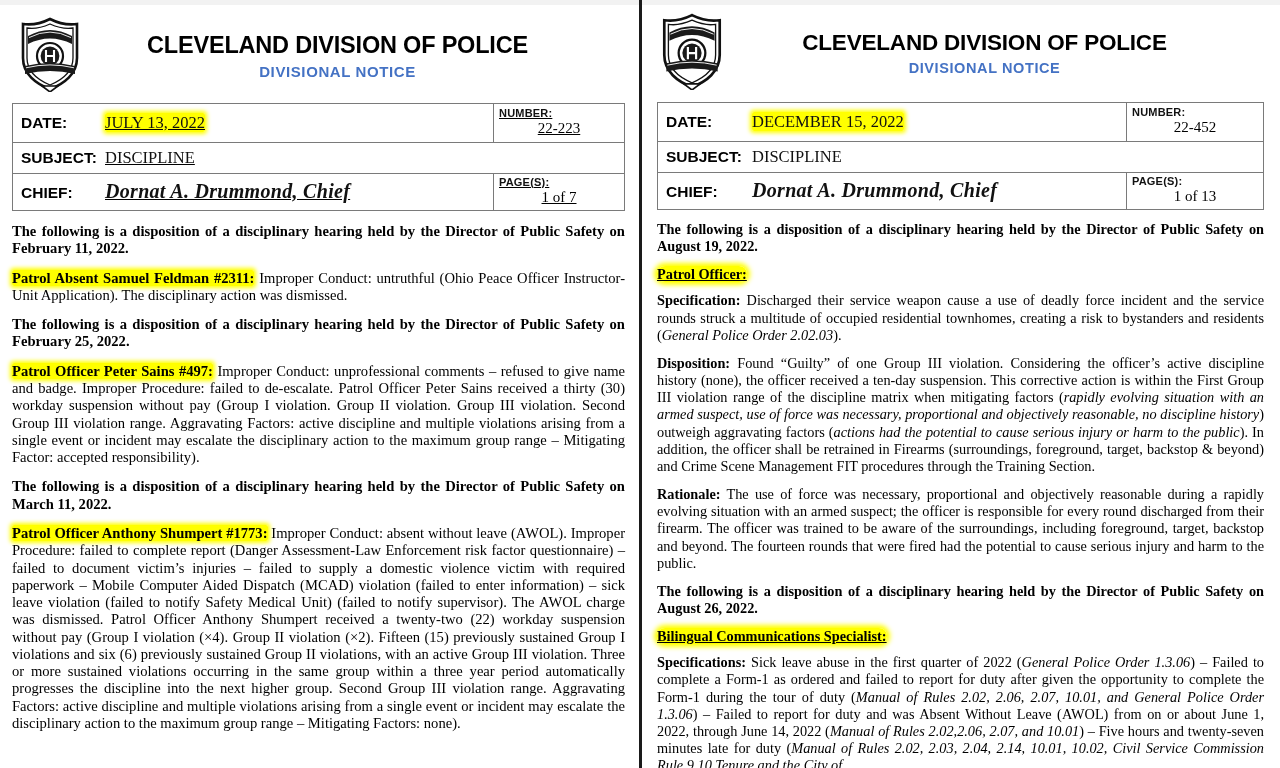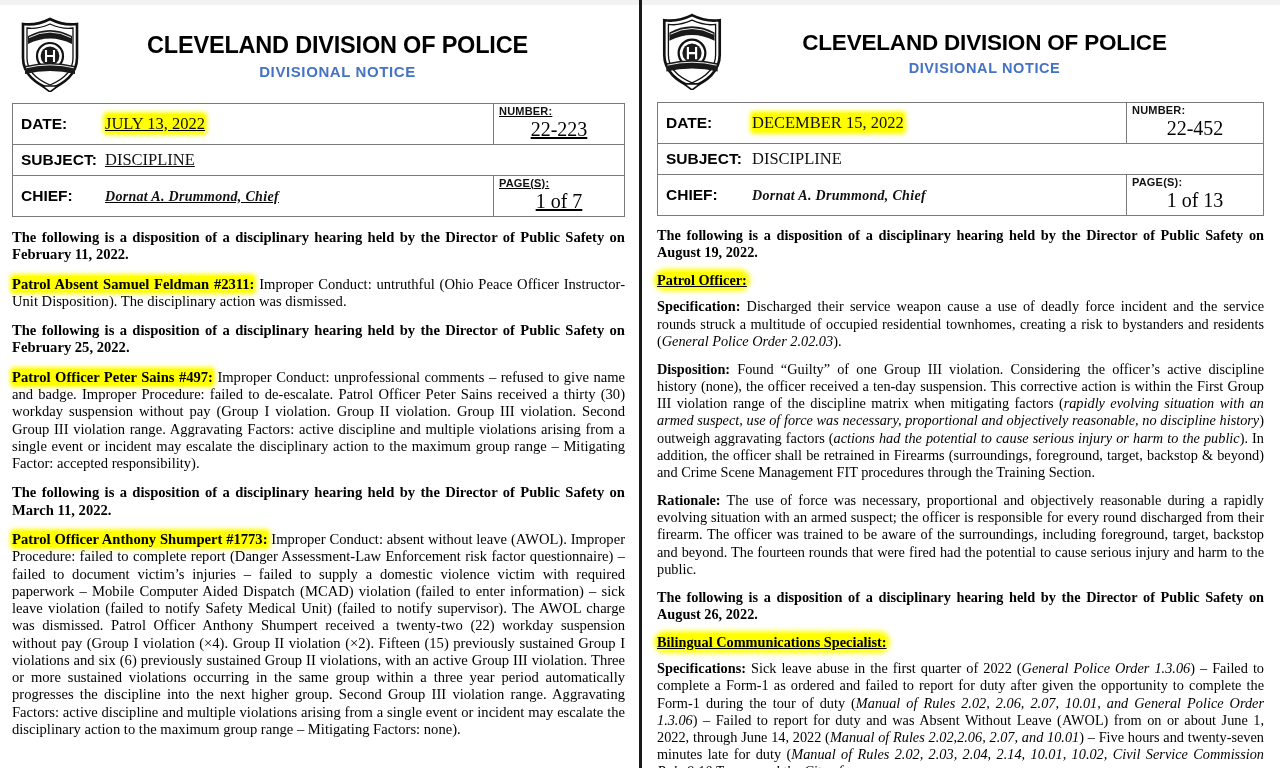--- a/index.html
+++ b/index.html
@@ -81,37 +81,37 @@
   .right .lbl{width:86px;}
   .val{
     font-family:"Liberation Serif", serif;
     font-size:16.5px;
     color:#111;
   }
   .val.script{
     font-family:"Liberation Serif", serif;
     font-style:italic;
     font-weight:bold;
-    font-size:14px;
+    font-size:20px;
     letter-spacing:0.3px;
     text-align:center;
   }
   .mini-lbl{
     font-family:"Liberation Sans", sans-serif;
     font-weight:bold;
     font-size:11px;
     letter-spacing:0.2px;
     color:#111;
     display:block;
     padding:2px 0 0 5px;
     line-height:1;
   }
   .mini-val{
     font-family:"Liberation Serif", serif;
-    font-size:20px;
+    font-size:15px;
     display:block;
     text-align:center;
     padding:1px 0 3px 0;
     line-height:1.15;
   }
   .num-cell{width:130px;}
   .right .num-cell{width:136px;}
   .row-date td{height:38px;}
   .row-subj td{height:30px;}
   .row-chief td{height:36px;}
@@ -207,21 +207,21 @@
           <span class="mini-val">1 of 7</span>
         </td>
       </tr>
     </tbody>
       </table>
 
     <div class="body-col">
 
       <p class="para intro">The following is a disposition of a disciplinary hearing held by the Director of Public Safety on February 11, 2022.</p>
 
-      <p class="para"><span class="lead hl">Patrol Absent Samuel Feldman #2311:</span><span> Improper Conduct: untruthful (Ohio Peace Officer Instructor-Unit Disposition). The disciplinary action was dismissed.</span></p>
+      <p class="para"><span class="lead hl">Patrol Absent Samuel Feldman #2311:</span><span> Improper Conduct: untruthful (Ohio Peace Officer Instructor-Unit Application). The disciplinary action was dismissed.</span></p>
 
       <p class="para intro">The following is a disposition of a disciplinary hearing held by the Director of Public Safety on February 25, 2022.</p>
 
       <p class="para"><span class="lead hl">Patrol Officer Peter Sains #497:</span><span> Improper Conduct: unprofessional comments – refused to give name and badge. Improper Procedure: failed to de-escalate. Patrol Officer Peter Sains received a thirty (30) workday suspension without pay (Group I violation. Group II violation. Group III violation. Second Group III violation range. Aggravating Factors: active discipline and multiple violations arising from a single event or incident may escalate the disciplinary action to the maximum group range – Mitigating Factor: accepted responsibility).</span></p>
 
       <p class="para intro">The following is a disposition of a disciplinary hearing held by the Director of Public Safety on March 11, 2022.</p>
 
       <p class="para"><span class="lead hl">Patrol Officer Anthony Shumpert #1773:</span><span> Improper Conduct: absent without leave (AWOL). Improper Procedure: failed to complete report (Danger Assessment-Law Enforcement risk factor questionnaire) – failed to document victim’s injuries – failed to supply a domestic violence victim with required paperwork – Mobile Computer Aided Dispatch (MCAD) violation (failed to enter information) – sick leave violation (failed to notify Safety Medical Unit) (failed to notify supervisor). The AWOL charge was dismissed. Patrol Officer Anthony Shumpert received a twenty-two (22) workday suspension without pay (Group I violation (×4). Group II violation (×2). Fifteen (15) previously sustained Group I violations and six (6) previously sustained Group II violations, with an active Group III violation. Three or more sustained violations occurring in the same group within a three year period automatically progresses the discipline into the next higher group. Second Group III violation range. Aggravating Factors: active discipline and multiple violations arising from a single event or incident may escalate the disciplinary action to the maximum group range – Mitigating Factors: none).</span></p>
     </div>
   </div>

